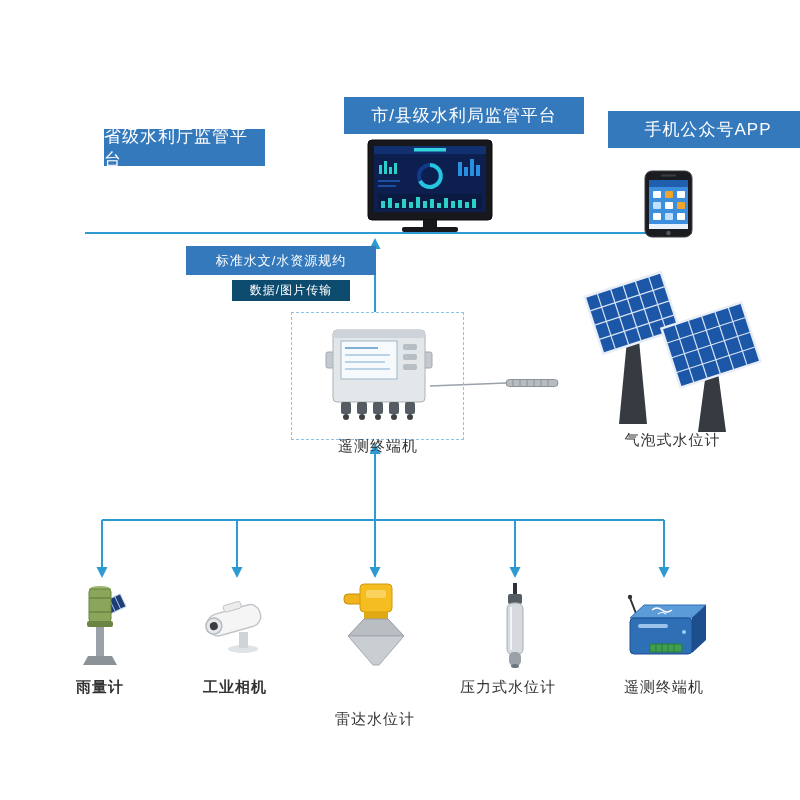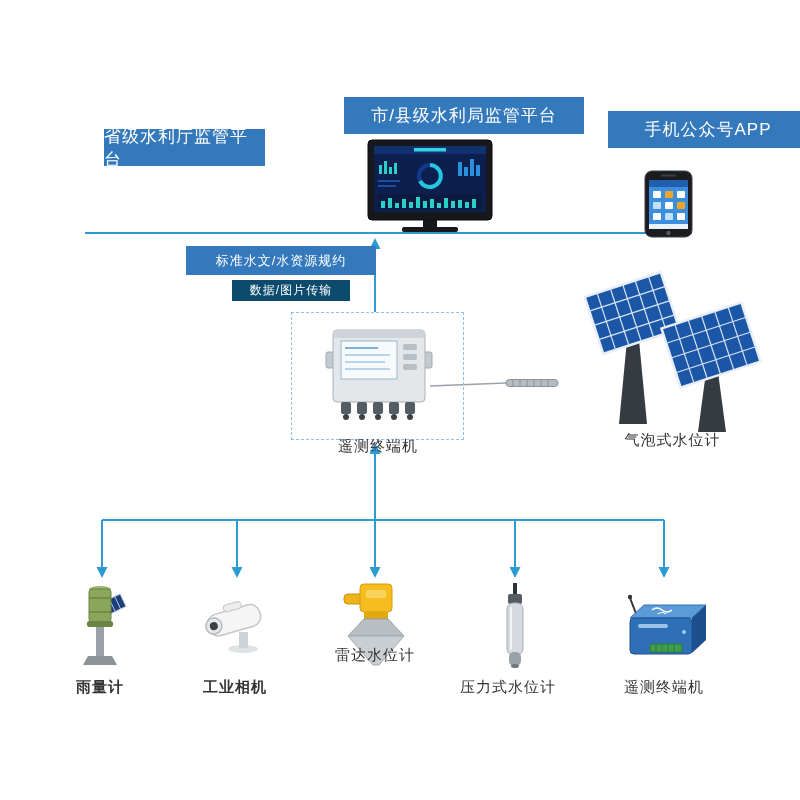--- a/index.html
+++ b/index.html
@@ -271,19 +271,19 @@
   <div class="label-box tiny" style="left:232px; top:280px; width:118px; height:21px;">数据/图片传输</div>
 
   <div class="device-label" style="left:303px; top:417px; width:150px;margin-top:20px;">遥测终端机</div>
 
   <div class="device-label" style="left:605px; top:431px; width:135px;">气泡式水位计</div>
 
   <div class="device-label" style="left:52px; top:678px; width:96px;font-weight:bold;">雨量计</div>
 
   <div class="device-label" style="left:187px; top:678px; width:96px;font-weight:bold;">工业相机</div>
 
-  <div class="device-label" style="left:325px; top:646px; width:100px;text-align:center;">雷达水位计</div>
+  <div class="device-label" style="left:325px; top:710px; width:100px;text-align:center;">雷达水位计</div>
 
   <div class="device-label" style="left:450px; top:678px; width:106px;text-align:right;">压力式水位计</div>
 
   <div class="device-label" style="left:611px; top:678px; width:106px;">遥测终端机</div>
 
 </div>
 
 </body></html>

